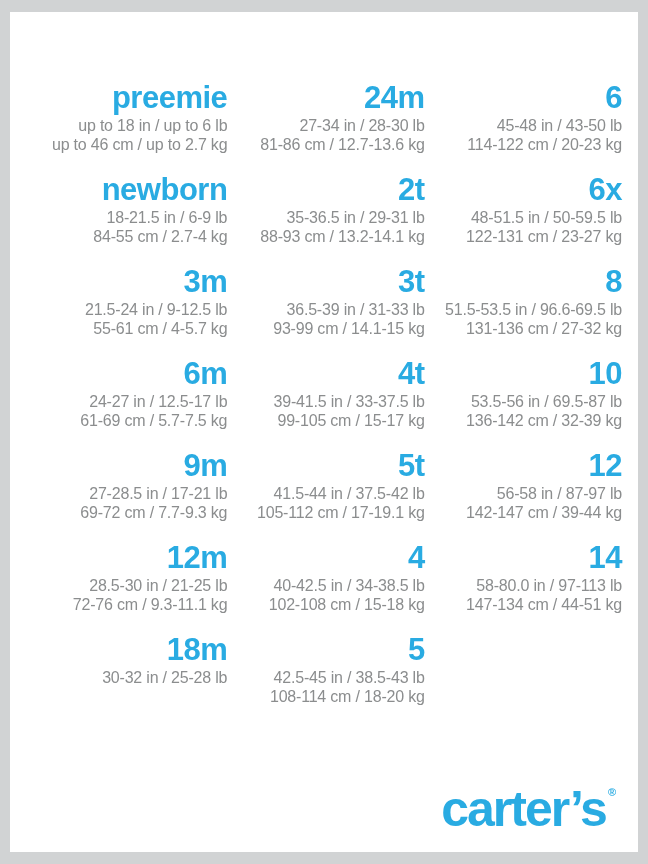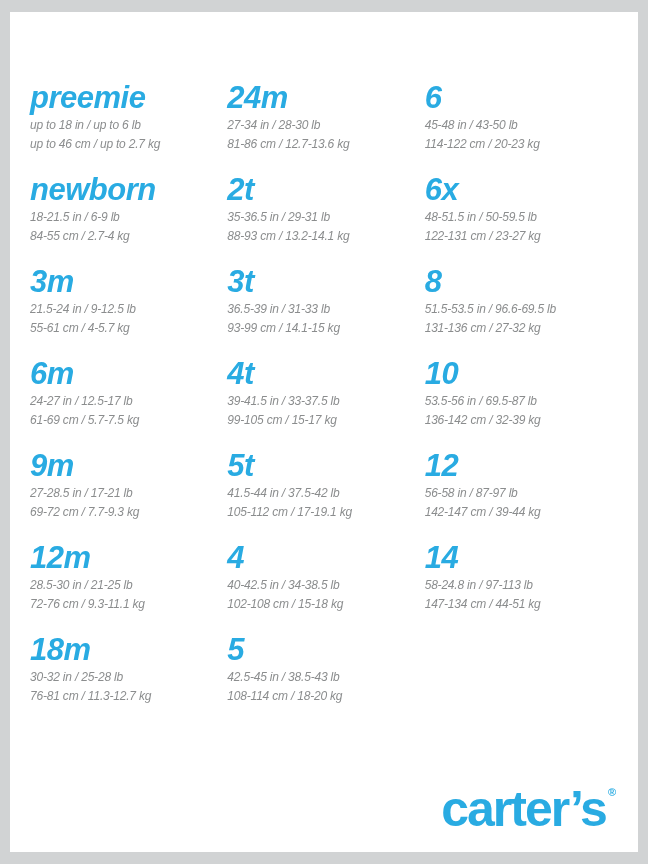--- a/index.html
+++ b/index.html
@@ -19,32 +19,31 @@
     bottom: 12px;
     background: #ffffff;
   }
   .grid {
     display: flex;
     padding: 68px 16px 0 20px;
   }
   .col { flex: 1; }
   .cell {
     height: 92px;
-    text-align: left;
-    font-style: italic;
+    text-align: right;
   }
   .size-label {
     font-size: 31px;
     font-weight: bold;
     color: #29abe2;
     line-height: 36px;
     letter-spacing: -0.5px;
   }
   .size-line {
-    font-size: 12px;
+    font-size: 16px;
     color: #8b8d8e;
     line-height: 19px;
     letter-spacing: -0.2px;
   }
   .logo {
     position: absolute;
     right: 22px;
     bottom: 18px;
     color: #29abe2;
     font-weight: bold;
@@ -93,21 +92,20 @@
           <div class="size-line">69-72 cm / 7.7-9.3 kg</div>
         </div>
         <div class="cell">
           <div class="size-label">12m</div>
           <div class="size-line">28.5-30 in / 21-25 lb</div>
           <div class="size-line">72-76 cm / 9.3-11.1 kg</div>
         </div>
         <div class="cell">
           <div class="size-label">18m</div>
           <div class="size-line">30-32 in / 25-28 lb</div>
-          <div class="size-line">76-81 cm / 11.3-12.7 kg</div>
         </div>
       </div>
     <div class="col">
         <div class="cell">
           <div class="size-label">24m</div>
           <div class="size-line">27-34 in / 28-30 lb</div>
           <div class="size-line">81-86 cm / 12.7-13.6 kg</div>
         </div>
         <div class="cell">
           <div class="size-label">2t</div>
@@ -161,19 +159,19 @@
           <div class="size-line">53.5-56 in / 69.5-87 lb</div>
           <div class="size-line">136-142 cm / 32-39 kg</div>
         </div>
         <div class="cell">
           <div class="size-label">12</div>
           <div class="size-line">56-58 in / 87-97 lb</div>
           <div class="size-line">142-147 cm / 39-44 kg</div>
         </div>
         <div class="cell">
           <div class="size-label">14</div>
-          <div class="size-line">58-24.8 in / 97-113 lb</div>
+          <div class="size-line">58-80.0 in / 97-113 lb</div>
           <div class="size-line">147-134 cm / 44-51 kg</div>
         </div>
       </div>
   </div>
   <div class="logo"><span>carter’s</span><span class="reg">®</span></div>
 </div>
 
 </body></html>

